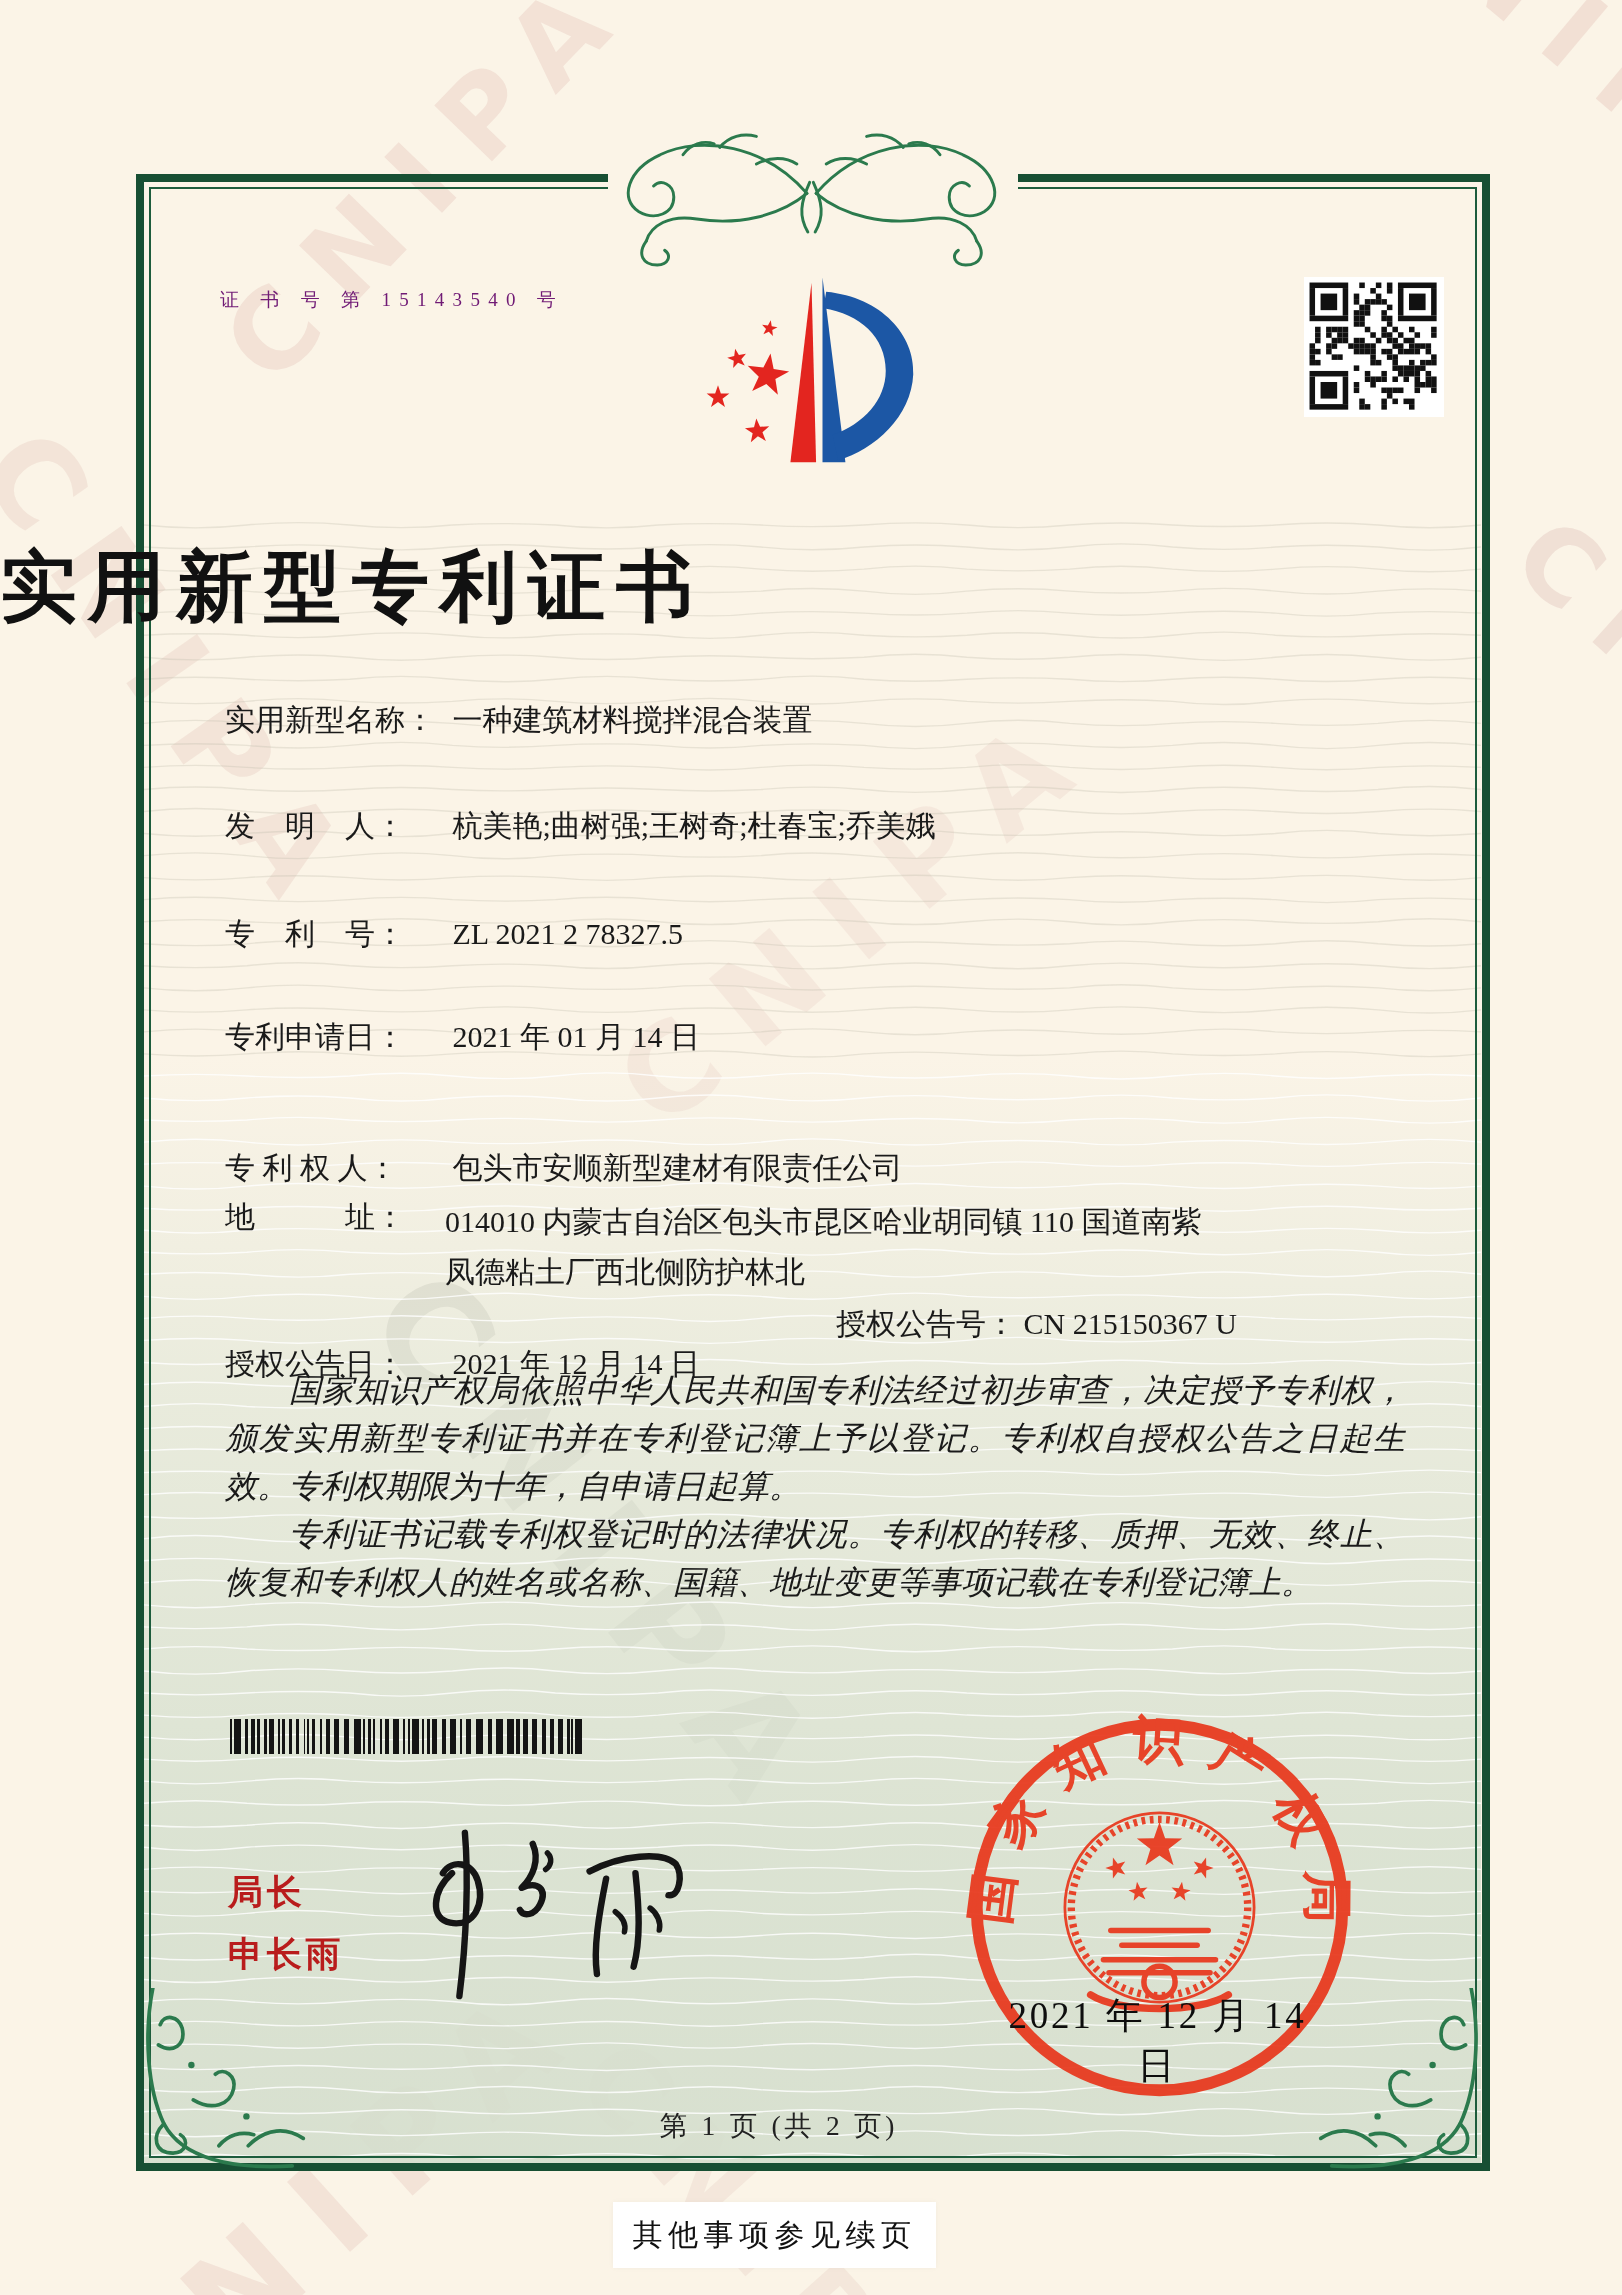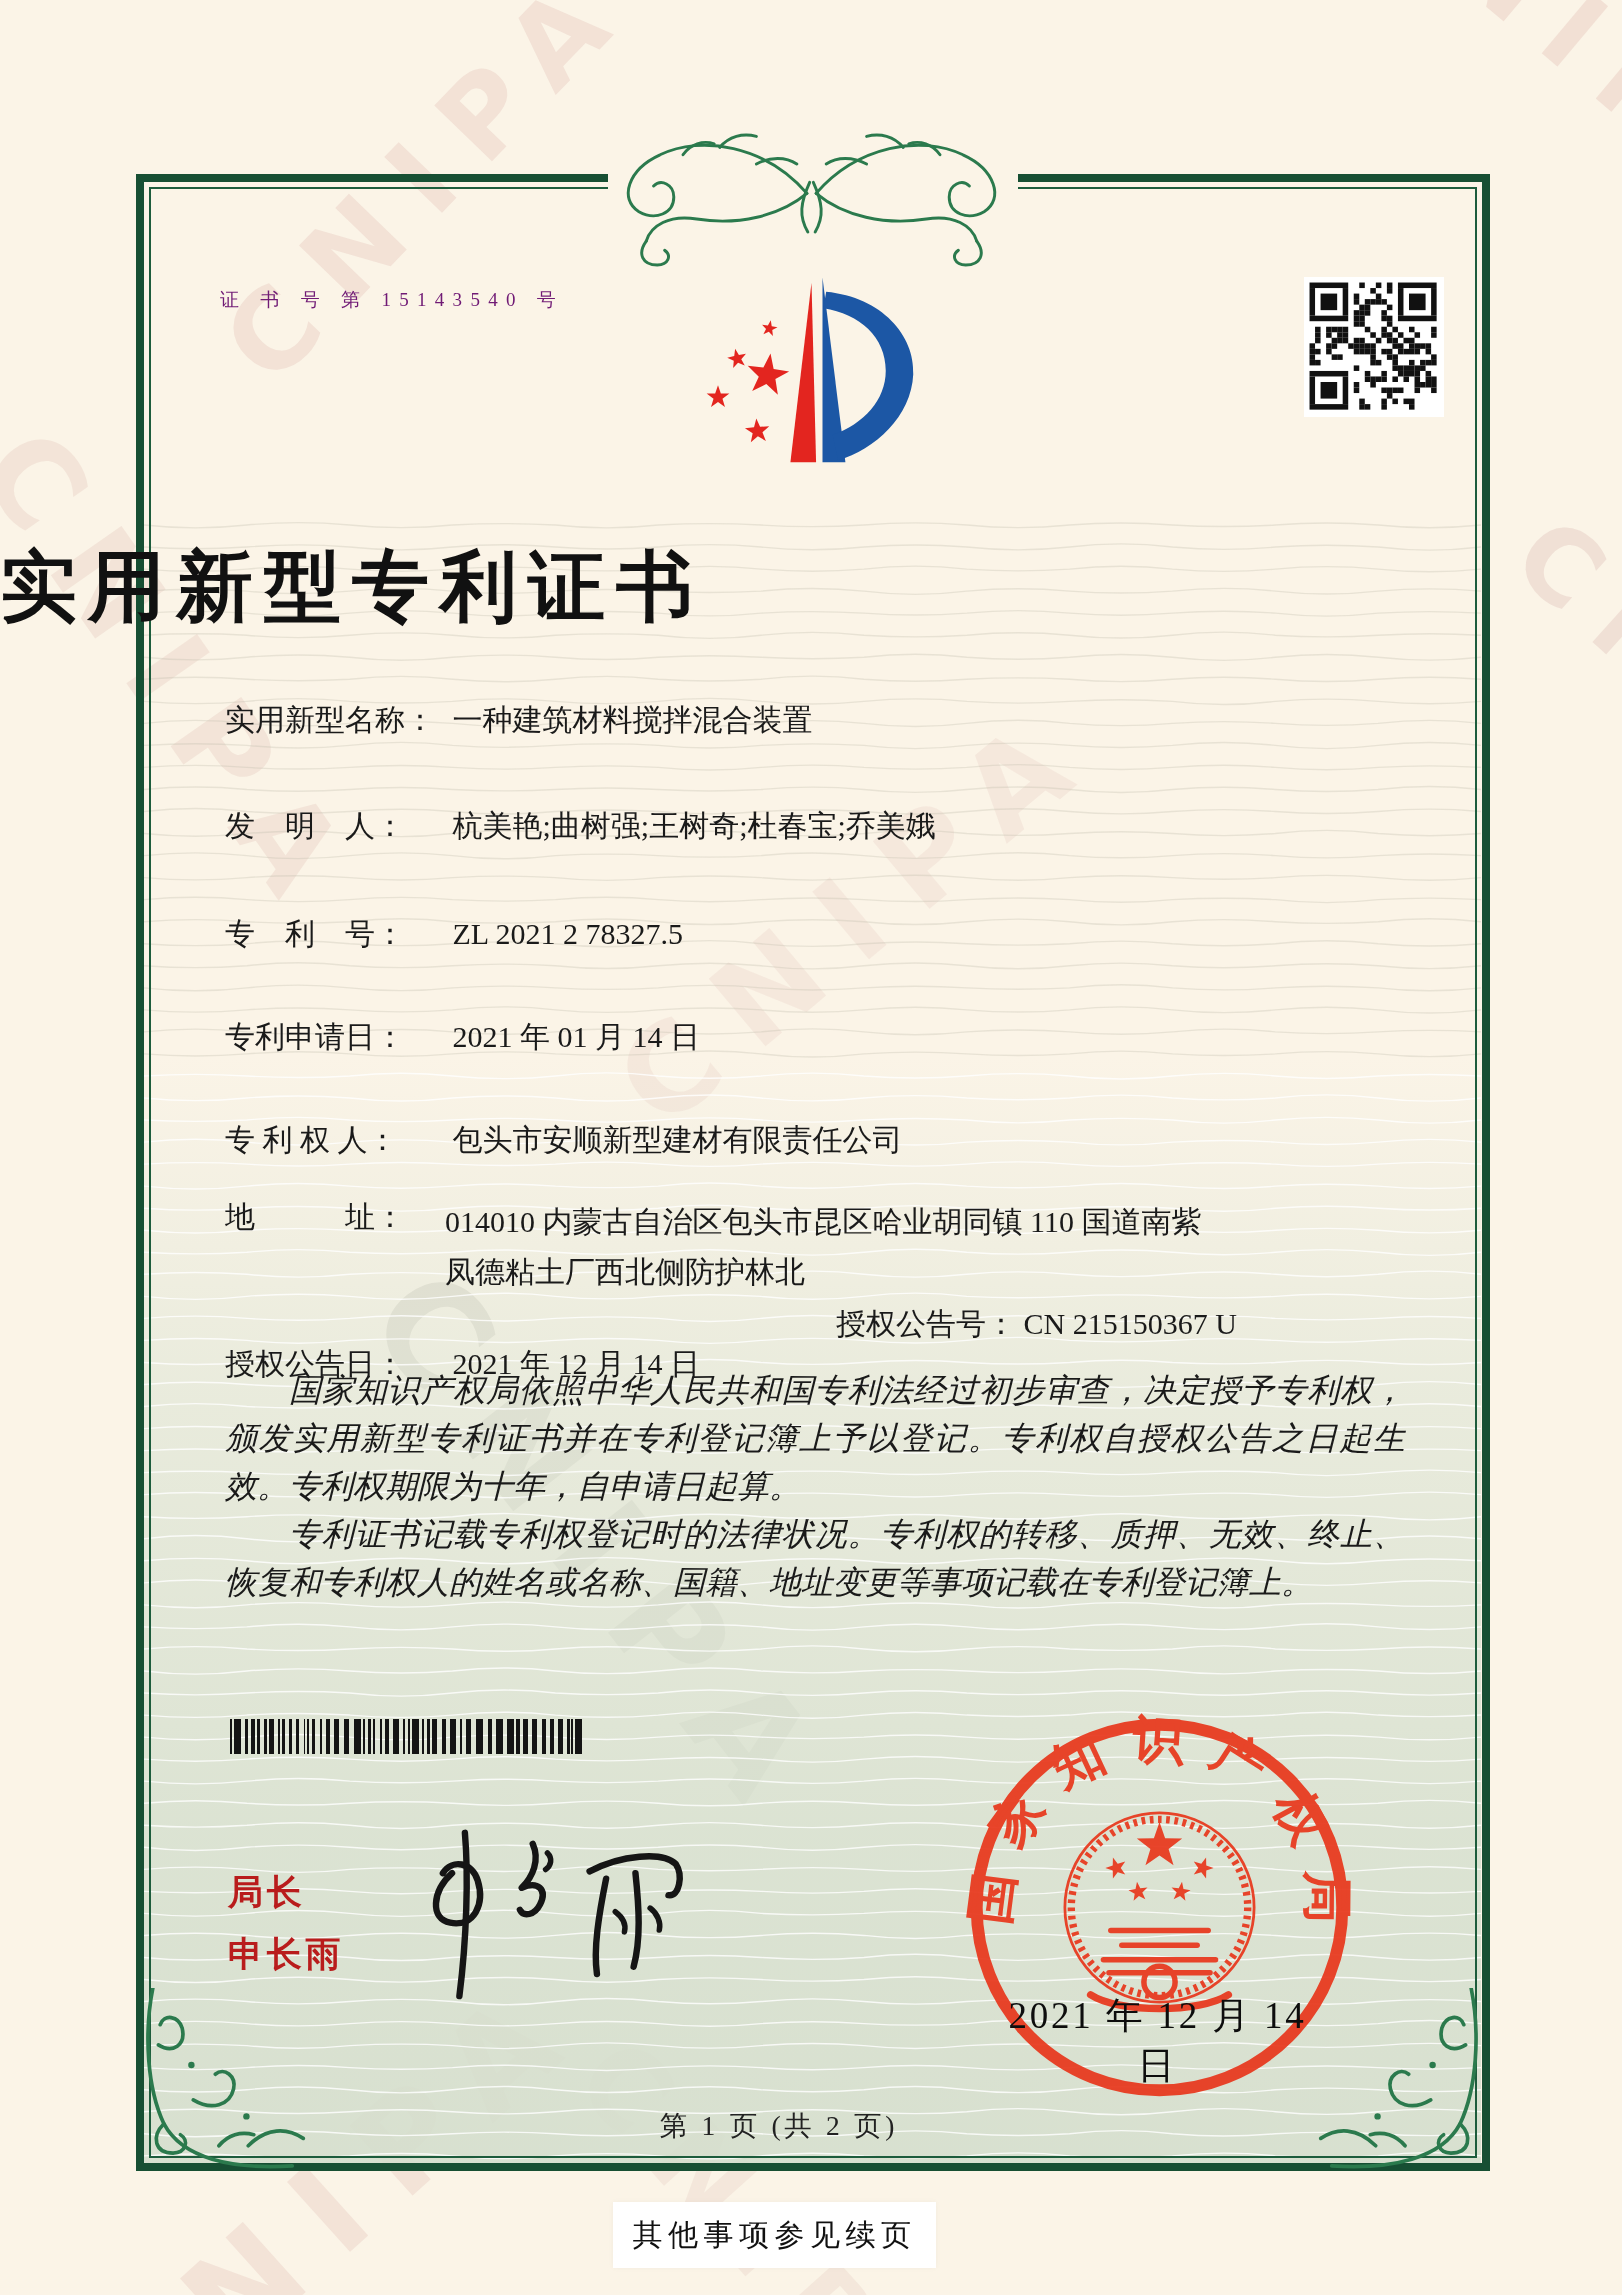--- a/index.html
+++ b/index.html
@@ -367,21 +367,21 @@
     <span class="val">杭美艳;曲树强;王树奇;杜春宝;乔美娥</span>
   </div>
   <div class="abs row" style="top:914px;">
     <span class="lbl">专　利　号：</span>
     <span class="val">ZL 2021 2 78327.5</span>
   </div>
   <div class="abs row" style="top:1017px;">
     <span class="lbl">专利申请日：</span>
     <span class="val">2021 年 01 月 14 日</span>
   </div>
-  <div class="abs row" style="top:1120px;">
+  <div class="abs row" style="top:1148px;">
     <span class="lbl">专 利 权 人：</span>
     <span class="val">包头市安顺新型建材有限责任公司</span>
   </div>
   <div class="abs row" style="top:1197px;">
     <span class="lbl">地　　　址：</span>
   </div>
   <div class="addr-val">
     <span style="display:block;">014010 内蒙古自治区包头市昆区哈业胡同镇 110 国道南紫</span>
     <span style="display:block;">凤德粘土厂西北侧防护林北</span>
   </div>

